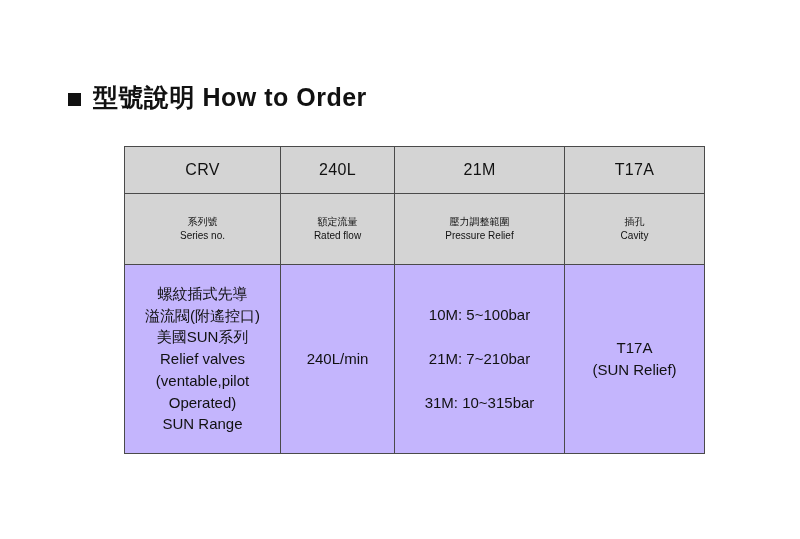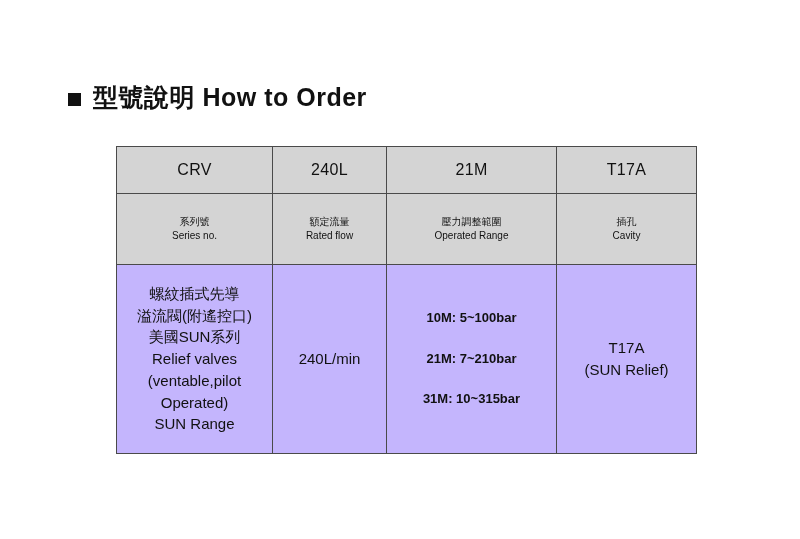--- a/index.html
+++ b/index.html
@@ -42,21 +42,21 @@
     font-size: 25px;
     font-weight: bold;
     letter-spacing: 0.5px;
     line-height: 1.1;
     white-space: nowrap;
     color: #111111;
   }
   
   table.order-table {
     position: absolute;
-    left: 116px;
+    left: 124px;
     top: 140px;
     width: 580px;
     border-collapse: collapse;
     table-layout: fixed;
   }
   table.order-table td {
     border: 1px solid #4a4a4a;
     text-align: center;
     vertical-align: middle;
     font-size: 15px;
@@ -94,22 +94,21 @@
   .desc-cell-1 {
     line-height: 1.5;
     font-size: 15px;
   }
   .pressure-list {
     display: flex;
     flex-direction: column;
     gap: 22px;
     align-items: center;
     justify-content: center;
-    font-size: 13px;
-    font-weight: bold;
+    font-size: 15px;
   }
   .cavity-cell {
     line-height: 1.6;
     font-size: 15px;
   }
 </style>
 </head>
 <body>
 
 <div class="page">
@@ -137,21 +136,21 @@
         <td>
           <span class="cn-line">系列號</span>
           <span class="en-line">Series no.</span>
         </td>
         <td>
           <span class="cn-line">額定流量</span>
           <span class="en-line">Rated flow</span>
         </td>
         <td>
           <span class="cn-line">壓力調整範圍</span>
-          <span class="en-line">Operated Range</span>
+          <span class="en-line">Pressure Relief</span>
         </td>
         <td>
           <span class="cn-line">插孔</span>
           <span class="en-line">Cavity</span>
         </td>
       </tr>
       <tr class="row-desc">
         <td class="desc-cell-1">
           <span class="cn-line">螺紋插式先導</span>
           <span class="cn-line">溢流閥(附遙控口)</span>

